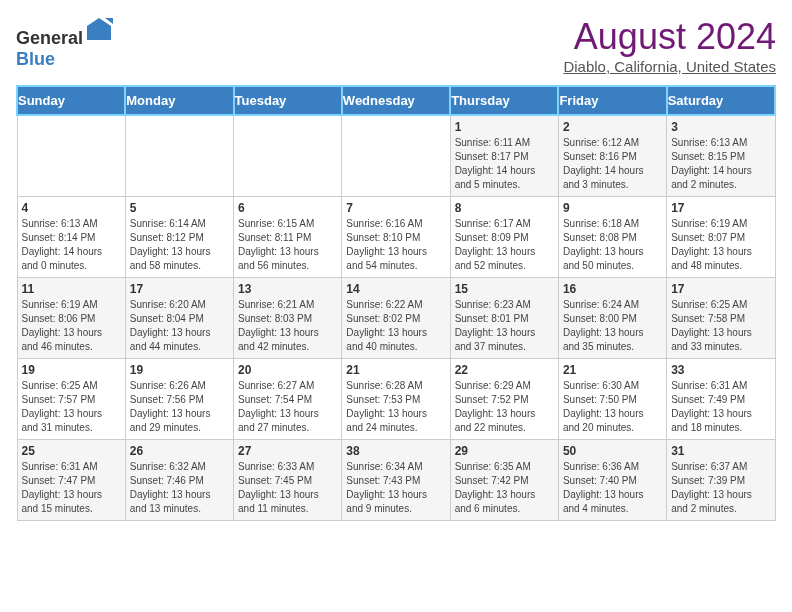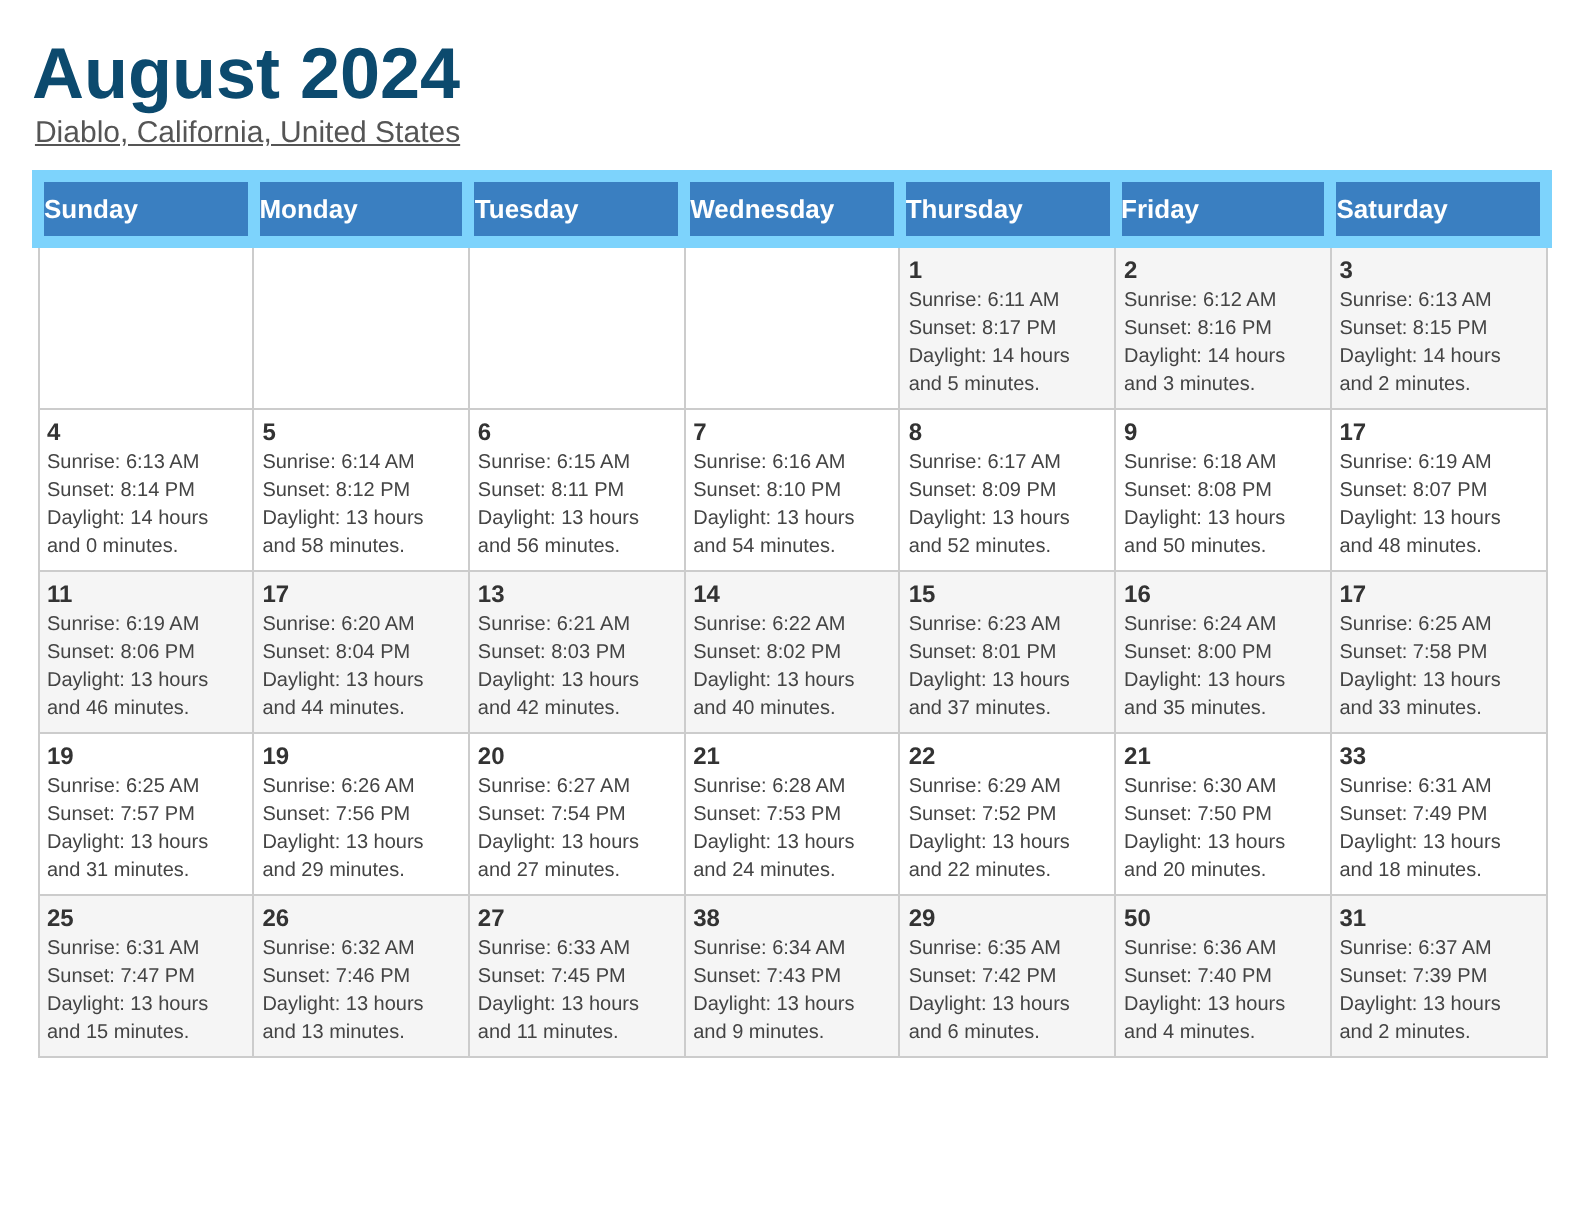--- a/index.html
+++ b/index.html
@@ -23,43 +23,43 @@
     .logo-icon {
       width: 28px;
       height: 28px;
       margin-left: 2px;
     }
     .title-area {
       text-align: right;
     }
     .main-title {
       font-size: 36px;
-      font-weight: bold;
-      color: #0c4a6e;
+      font-weight: normal;
+      color: #701a75;
     }
     .subtitle {
       font-size: 15px;
       color: #555;
       text-decoration: underline;
     }
     table {
       width: 100%;
       border-collapse: collapse;
       table-layout: fixed;
     }
     thead tr {
       background-color: #3a7fc1;
       color: #fff;
     }
     thead th {
       padding: 6px 0;
       font-size: 13px;
       font-weight: bold;
       text-align: left;
-      border: 6px solid #7dd3fc;
+      border: 2px solid #7dd3fc;
     }
     tbody tr {
       background: #fff;
     }
     tbody tr:nth-child(odd) {
       background: #f5f5f5;
     }
     tbody td {
       border: 1px solid #ccc;
       vertical-align: top;
@@ -80,20 +80,29 @@
       color: #444;
     }
     .empty-cell {
       background: #fff;
     }
   </style>
 </head>
 <body>
 
 <div class="header">
+  <div class="logo">
+    <div>
+      <span style="font-size:18px;font-weight:bold;color:#333;">General</span><svg class="logo-icon" viewBox="0 0 28 28" xmlns="http://www.w3.org/2000/svg">
+          <polygon points="14,2 26,10 26,24 2,24 2,10" fill="#3a7fc1"></polygon>
+          <polygon points="20,2 28,8 28,2" fill="#3a7fc1"></polygon>
+        </svg><br>
+      <span style="font-size:18px;font-weight:bold;color:#3a7fc1;">Blue</span>
+    </div>
+  </div>
   <div class="title-area">
     <div class="main-title">August 2024</div>
     <div class="subtitle">Diablo, California, United States</div>
   </div>
 </div>
 
 <table>
   <thead>
     <tr>
       <th>Sunday</th>

